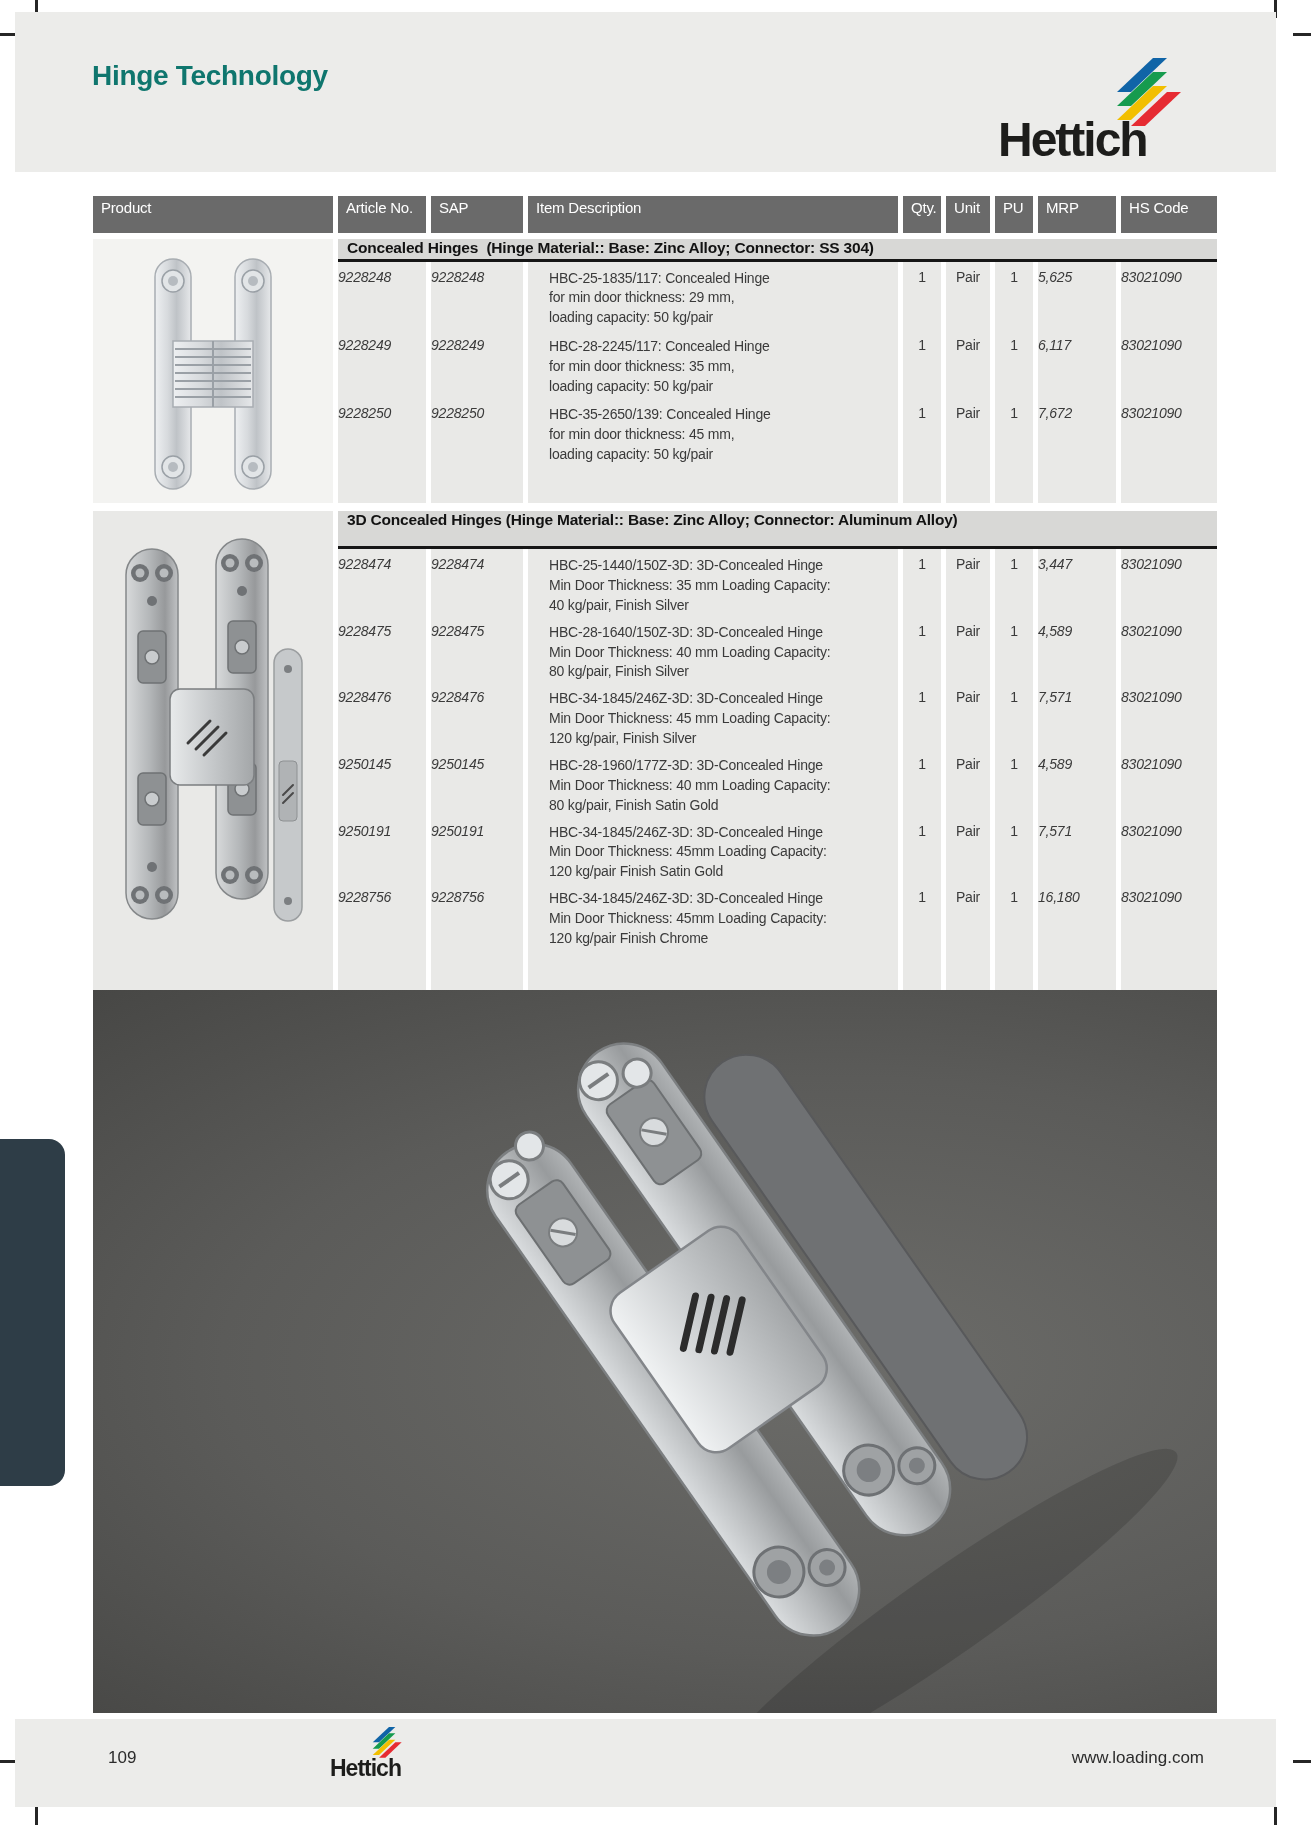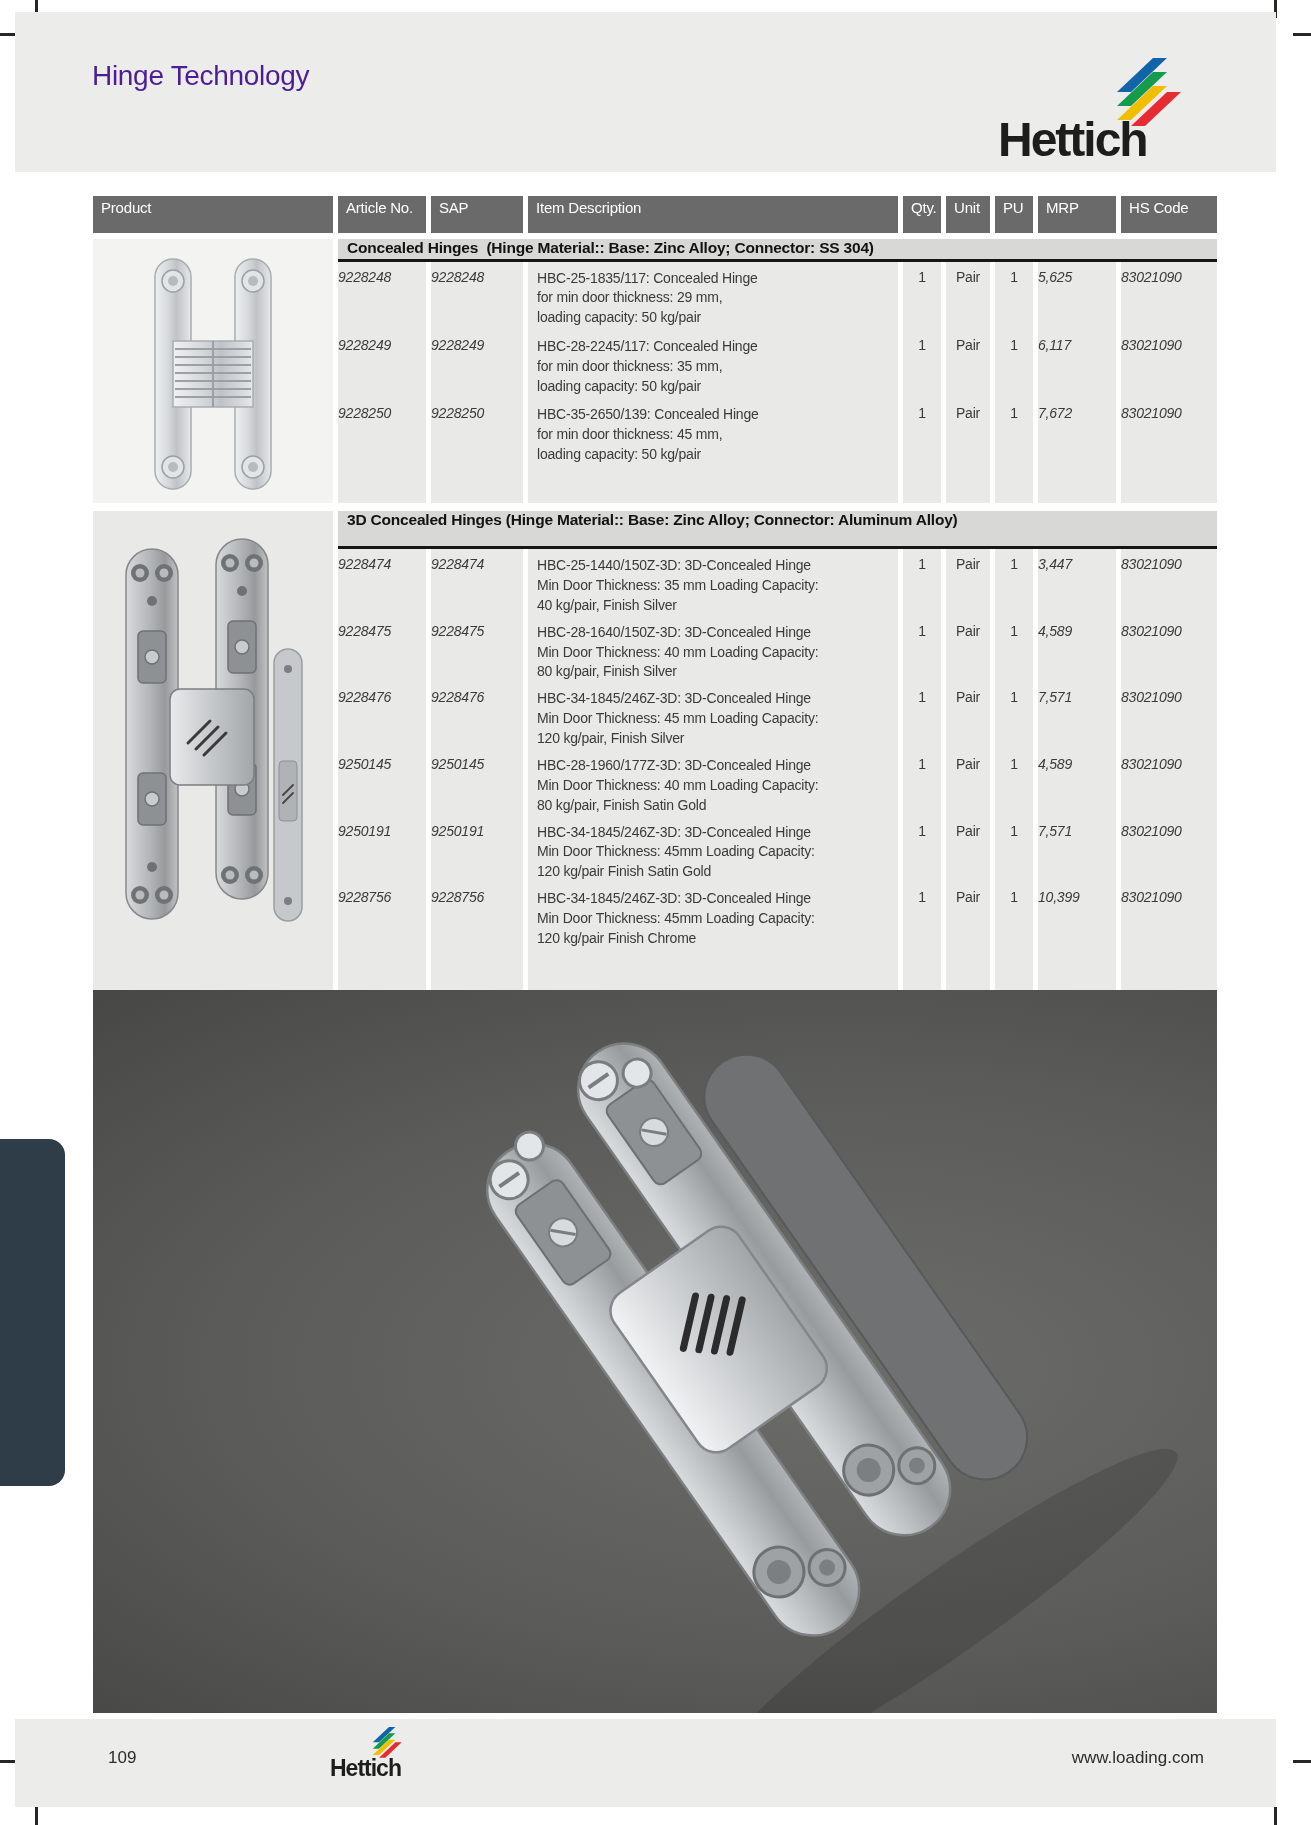--- a/index.html
+++ b/index.html
@@ -7,21 +7,21 @@
   .page { position:relative; width:1311px; height:1825px; background:#ffffff; overflow:hidden; }
 
   
   .cm { position:absolute; background:#262626; }
   .cm.v { width:3px; height:18px; }
   .cm.h { width:18px; height:3px; }
 
   
   .band { position:absolute; left:15px; width:1261px; background:#ececea; }
   .head-band { top:12px; height:160px; }
-  .page-title { position:absolute; left:77px; top:48px; font-size:28px; font-weight:normal; color:#4c1d95; letter-spacing:-0.3px; }
+  .page-title { position:absolute; left:77px; top:48px; font-size:28px; font-weight:bold; color:#0f766e; letter-spacing:-0.3px; }
 
   
   .logo { position:absolute; }
   .logo-head { right:63px; top:40px; width:215px; height:112px; }
   .logo .word { position:absolute; left:0; bottom:0; font-weight:bold; color:#1d1d1b; letter-spacing:-2px; }
   .logo-head .word { font-size:48px; line-height:1; }
   .logo .stripes { position:absolute; }
   .logo-head .stripes { right:18px; top:0; }
   .logo-foot { left:330px; top:1724px; width:120px; height:58px; }
   .logo-foot .word { font-size:23px; letter-spacing:-1px; }
@@ -35,21 +35,21 @@
   td.sec-title { background:#d8d8d6; border-bottom:3px solid #161616; font-weight:bold; font-size:15.5px; color:#121212; padding-left:9px; white-space:pre-wrap; letter-spacing:-0.2px; }
   .s1 .sec-head { height:22px; }
   .s2 .sec-head { height:38px; }
   .s1 .data-row { height:63px; }
   .s1 .data-row.last { height:102px; }
   .s2 .data-row { height:59px; }
   .s2 .data-row.last { height:143px; }
   .sec td { vertical-align:top; }
   .sec .data-row td { background:#e9e9e7; font-size:14px; color:#3a3a3a; padding-top:7px; letter-spacing:-0.2px; }
   td.c-num { padding-left:0;font-style:italic; }
-  td.c-desc { padding-left:9px; white-space:pre-line; line-height:1.42; }
+  td.c-desc { padding-left:21px; white-space:pre-line; line-height:1.42; }
   td.c-mid { text-align:center; }
   td.product-cell { background:#f3f3f1; text-align:center; }
   .s2 td.product-cell { background:#e9e9e7; }
   td.product-cell svg { margin-top:10px; }
 
   
   .hero { position:absolute; left:93px; top:990px; width:1124px; height:723px;
           background:radial-gradient(ellipse 130% 95% at 66% 52%, #6c6c69 0%, #5b5b59 42%, #454543 78%, #3c3c3a 100%); }
 
   
@@ -325,21 +325,21 @@
         </tr>
         <tr class="data-row last">
           <td class="c-num">9228756</td>
           <td class="c-num">9228756</td>
           <td class="c-desc">HBC-34-1845/246Z-3D: 3D-Concealed Hinge
 Min Door Thickness: 45mm Loading Capacity:
 120 kg/pair Finish Chrome</td>
           <td class="c-mid">1</td>
           <td class="c-mid">Pair</td>
           <td class="c-mid">1</td>
-          <td class="c-num">10,399</td>
+          <td class="c-num">16,180</td>
           <td class="c-num">83021090</td>
         </tr>
       </tbody>
   </table>
 
   <div class="hero">
     <svg width="1124" height="723" viewBox="0 0 1124 723">
       <defs>
         <linearGradient id="hSil" x1="0" y1="0" x2="1" y2="0">
           <stop offset="0" stop-color="#d9dcde"></stop>

